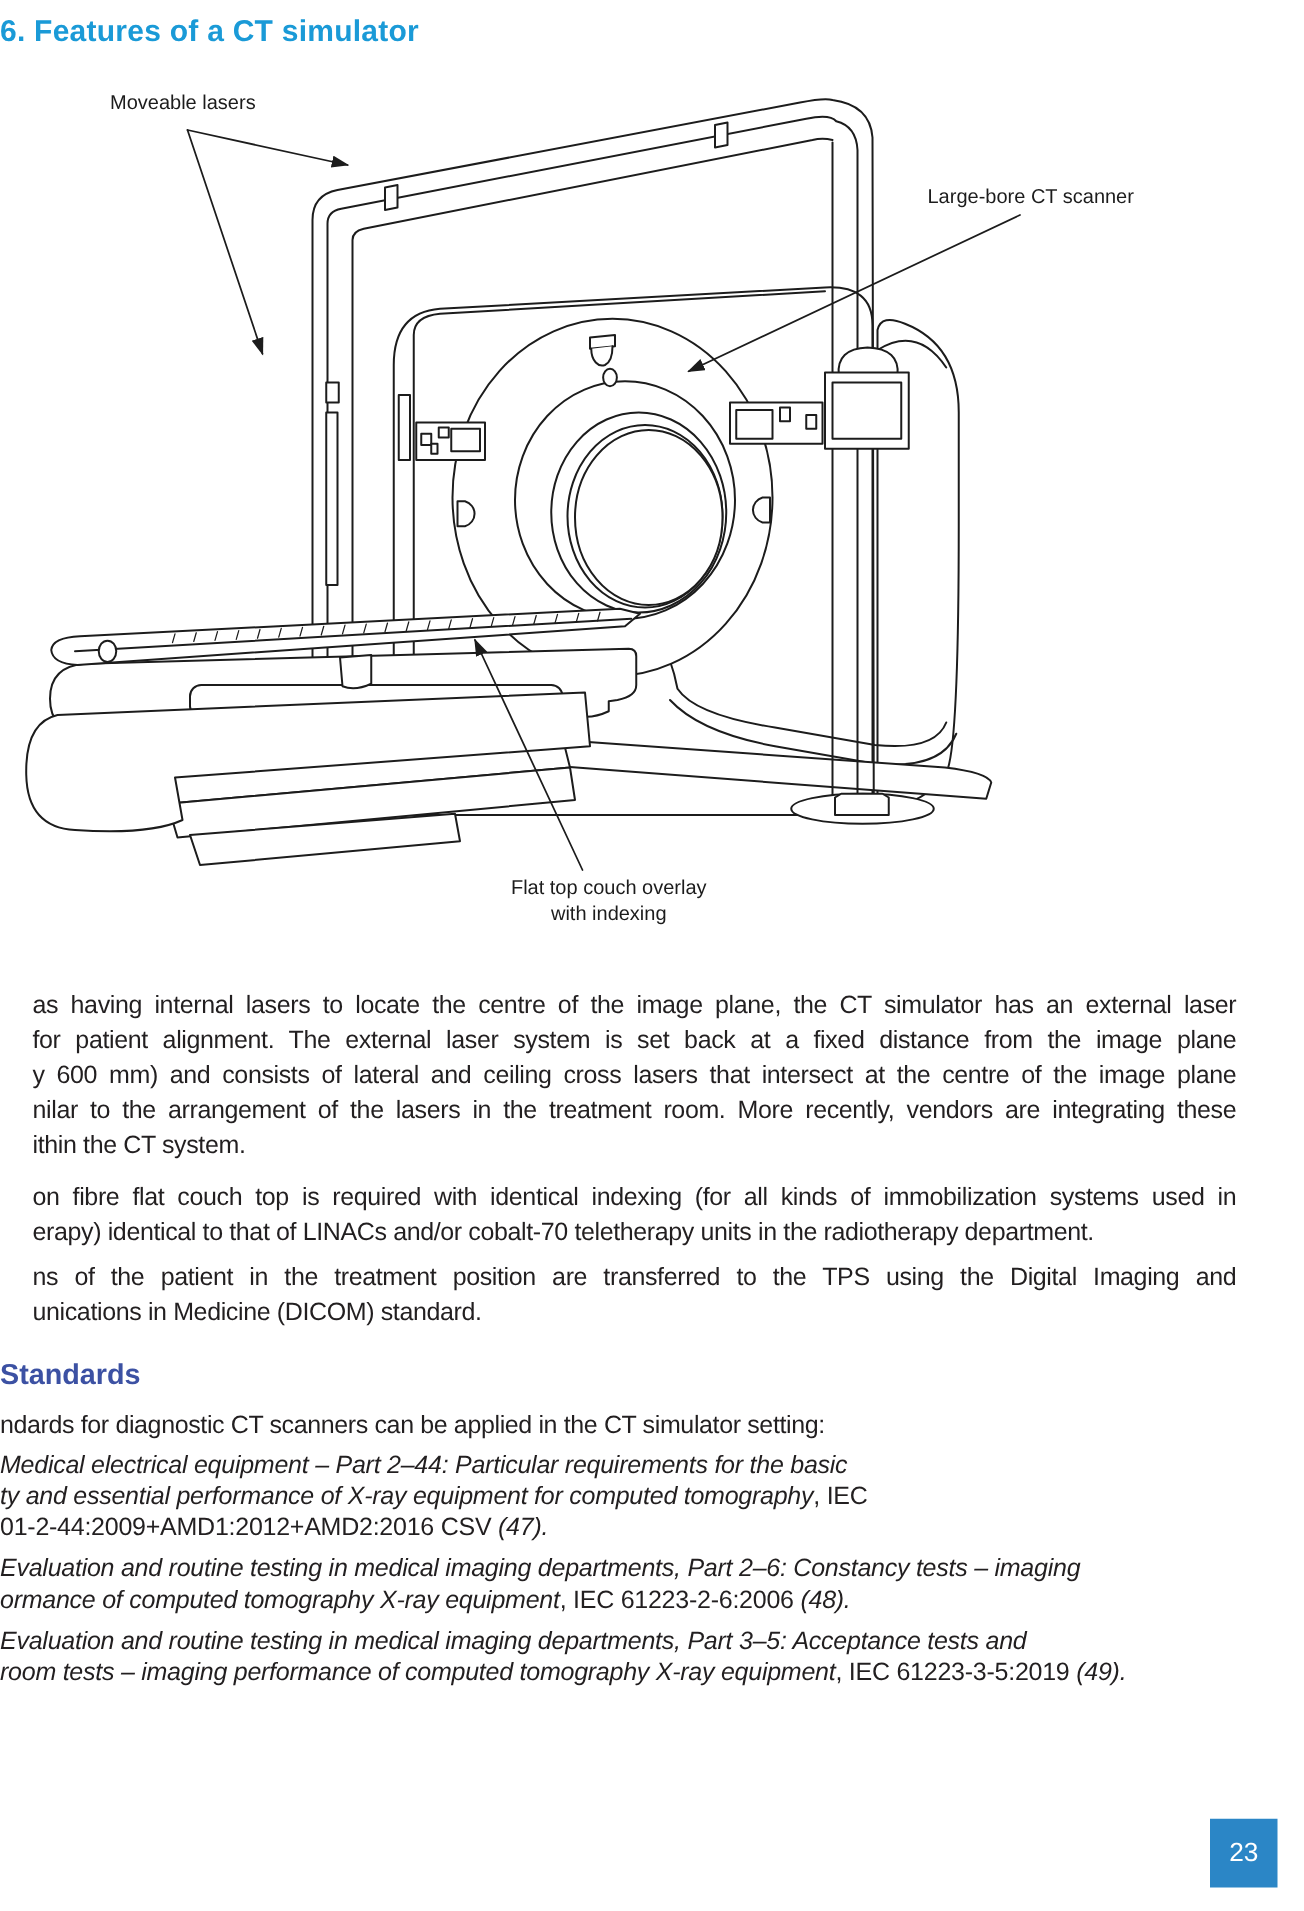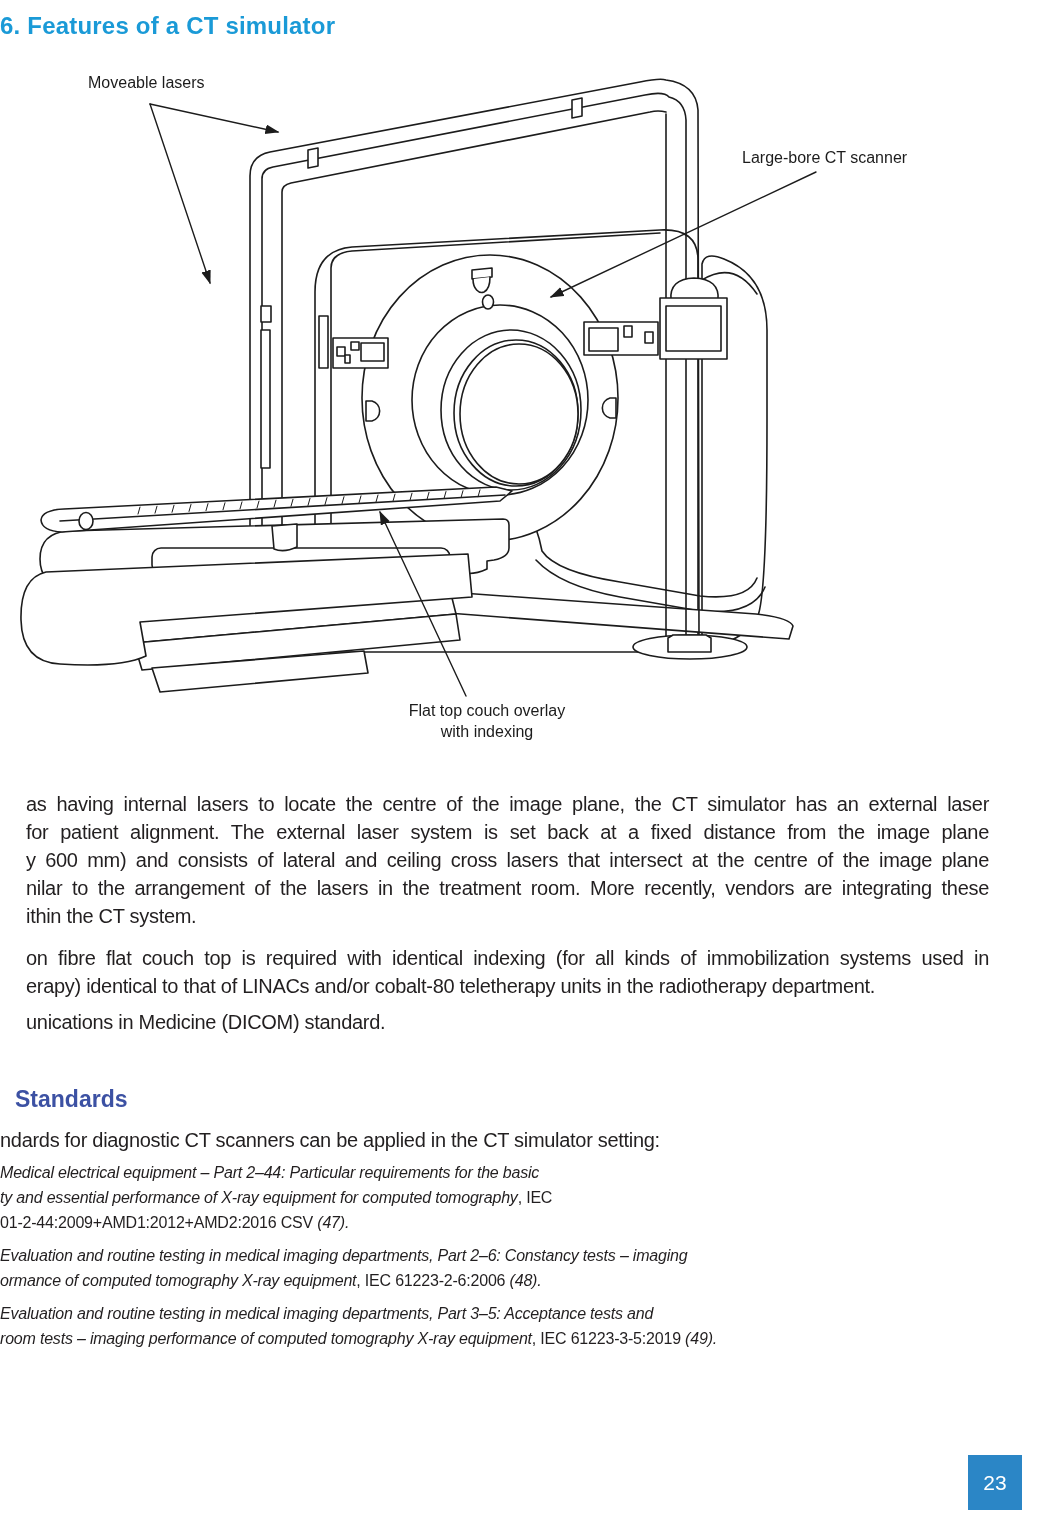--- a/index.html
+++ b/index.html
@@ -7,36 +7,36 @@
     position:relative; width:1043px; height:1529px; background:#ffffff;
     font-family:"Liberation Sans", sans-serif; color:#221f20; overflow:hidden;
   }
   
   #chapter-title {
     position:absolute; left:0px; top:12px; font-size:24px; font-weight:bold;
     color:#1a9ad7; letter-spacing:0.2px; white-space:nowrap;text-align:right;
   }
   #standards-heading {
     position:absolute; left:0px; top:1086px; font-size:23px; font-weight:bold;
-    color:#3c51a3; white-space:nowrap;padding-left:15px;
+    color:#3c51a3; white-space:nowrap;
   }
   
   #figure { position:absolute; left:0; top:0; width:1043px; height:780px; }
   #figure svg { position:absolute; left:0; top:0; }
   .fig-label { position:absolute; font-size:16px; color:#1c1c1c; white-space:nowrap; }
   #label-moveable { left:88px; top:74px; }
   #label-largebore { left:742px; top:149px; }
   #label-flattop { left:392px; top:700px; width:190px; text-align:center; white-space:normal; line-height:21px; }
   
   .body-block { position:absolute; left:0; width:963px; font-size:20px; letter-spacing:-0.3px; color:#221f20;padding-left:26px; }
   .body-block .ln { height:28px; line-height:28px; white-space:nowrap; overflow:visible; }
   .body-block .ln.j { white-space:normal; text-align:justify; text-align-last:justify; }
   #p1 { top:790px; } #p2 { top:944px; } #p3 { top:1008px; }
   #standards-intro { position:absolute; left:0; top:1129px; font-size:20px; letter-spacing:-0.3px; }
-  #standards-items { position:absolute; left:0; top:1160px; width:980px; font-size:16px; letter-spacing:-0.2px; }
+  #standards-items { position:absolute; left:0; top:1160px; width:980px; font-size:20px; letter-spacing:-0.2px; }
   #standards-items .ln { height:25px; line-height:25px; white-space:nowrap; }
   #standards-items .item { margin:0 0 8px 0; }
   .it { font-style:italic; }
   
   #page-number {
     position:absolute; left:968px; top:1455px; width:54px; height:55px;
     background:#2b86c6; color:#ffffff; font-size:21px;
     display:flex; align-items:center; justify-content:center;
   }
 </style>
@@ -176,23 +176,24 @@
 
   <div id="p1" class="body-block">
     <div class="ln j">as having internal lasers to locate the centre of the image plane, the CT simulator has an external laser</div>
     <div class="ln j">for patient alignment. The external laser system is set back at a fixed distance from the image plane</div>
     <div class="ln j">y 600 mm) and consists of lateral and ceiling cross lasers that intersect at the centre of the image plane</div>
     <div class="ln j">nilar to the arrangement of the lasers in the treatment room. More recently, vendors are integrating these</div>
     <div class="ln">ithin the CT system.</div>
   </div>
   <div id="p2" class="body-block">
     <div class="ln j">on fibre flat couch top is required with identical indexing (for all kinds of immobilization systems used in</div>
-    <div class="ln">erapy) identical to that of LINACs and/or cobalt-80 teletherapy units in the radiotherapy department.</div>
+    <div class="ln">erapy) identical to that of LINACs and/or cobalt-70 teletherapy units in the radiotherapy department.</div>
   </div>
   <div id="p3" class="body-block">
+    <div class="ln j">ns of the patient in the treatment position are transferred to the TPS using the Digital Imaging and</div>
     <div class="ln">unications in Medicine (DICOM) standard.</div>
   </div>
 
   <div id="standards-heading">Standards</div>
   <div id="standards-intro">ndards for diagnostic CT scanners can be applied in the CT simulator setting:</div>
   <div id="standards-items">
     <div class="item">
       <div class="ln"><span class="it">Medical electrical equipment – Part 2–44: Particular requirements for the basic</span></div>
       <div class="ln"><span class="it">ty and essential performance of X-ray equipment for computed tomography</span><span>, IEC</span></div>
       <div class="ln"><span>01-2-44:2009+AMD1:2012+AMD2:2016 CSV </span><span class="it">(47).</span></div>

